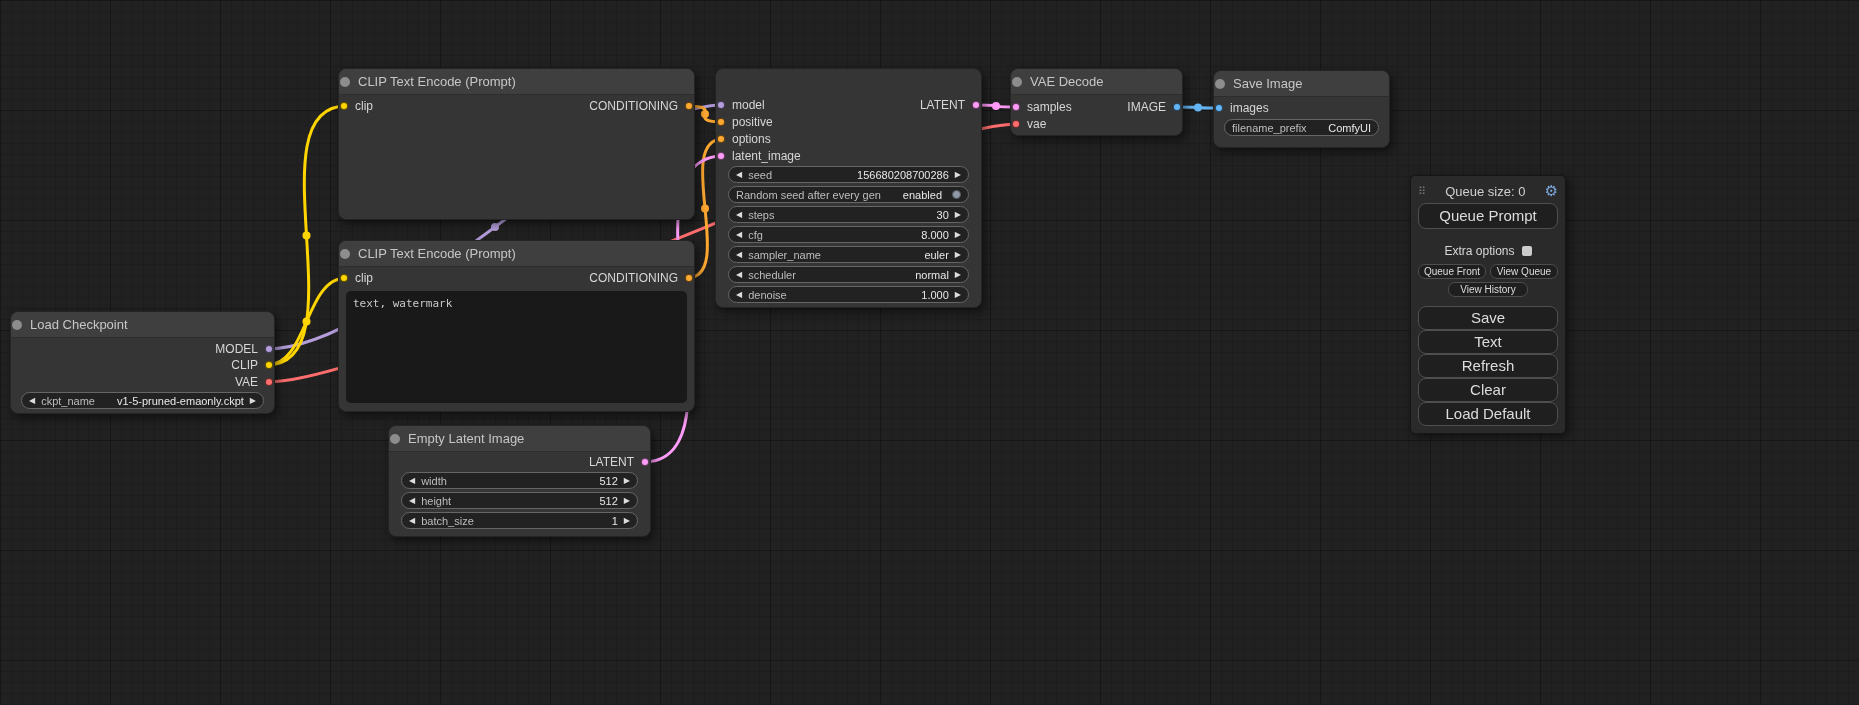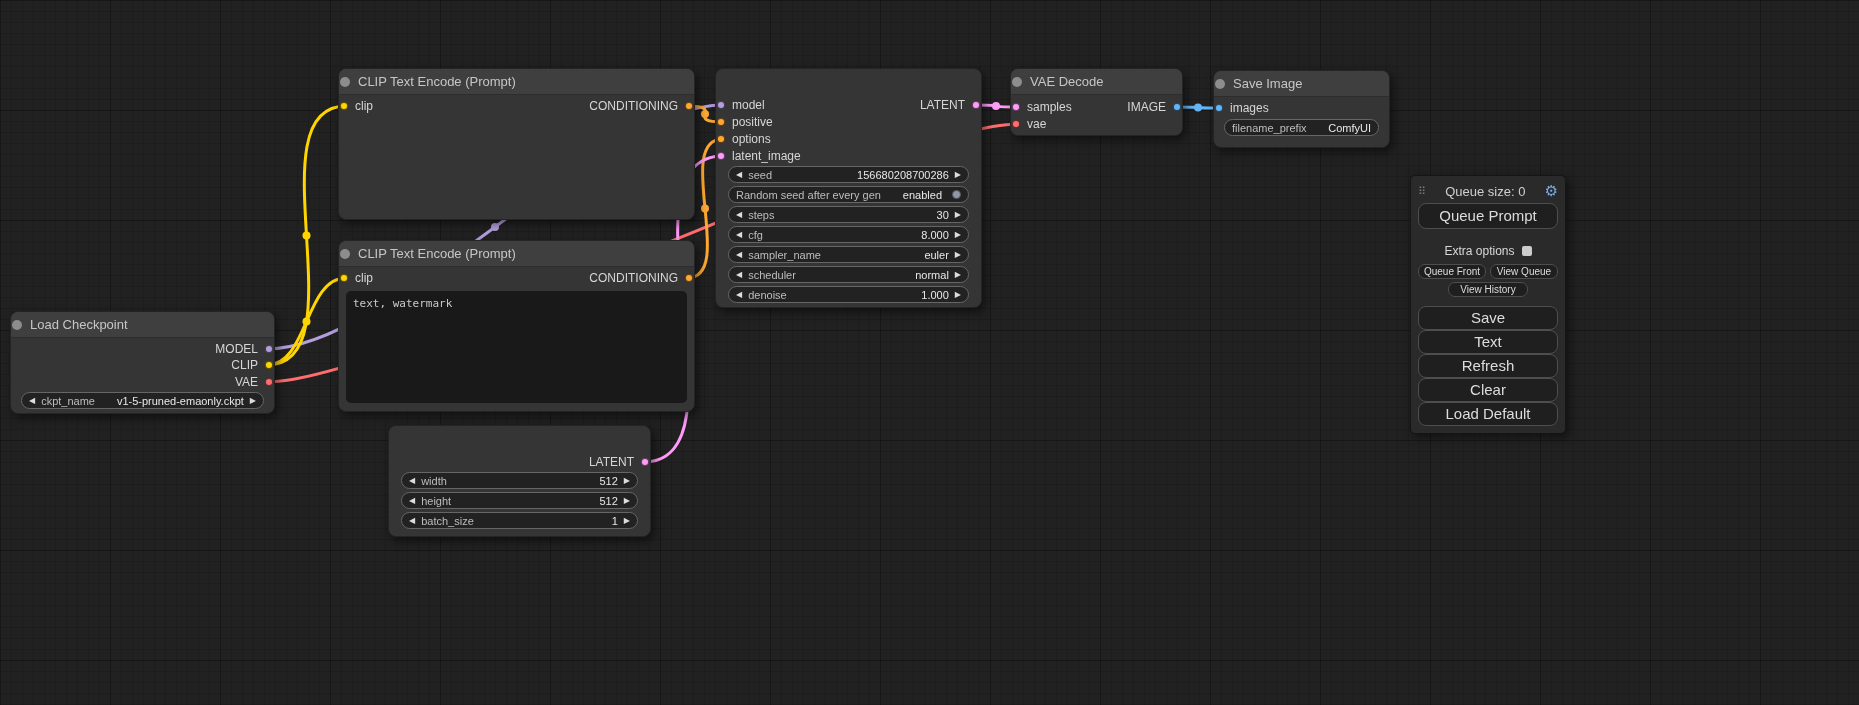--- a/index.html
+++ b/index.html
@@ -221,20 +221,24 @@
       <span class="pdot" style="background: rgb(100, 181, 246);"></span>
       <span class="plabel">images</span>
     </div>
     <div class="widget" style="top:48px;left:10px;right:10px">
       <span class="wlabel">filename_prefix</span>
       <span class="wvalue">ComfyUI</span>
     </div>
   </div>
 
   <div class="node" style="left:388px;top:425px;width:263px;height:112px">
+    <div class="nhead">
+      <span class="ndot"></span>
+      <span class="ntitle">Empty Latent Image</span>
+    </div>
     <div class="row out" style="top:28px">
       <span class="plabel">LATENT</span>
       <span class="pdot" style="background: rgb(255, 156, 249);"></span>
     </div>
     <div class="widget" style="top:46px;left:12px;right:12px">
       <span class="warrow">◀</span>
       <span class="wlabel">width</span>
       <span class="wvalue">512</span>
       <span class="warrow">▶</span>
     </div>

